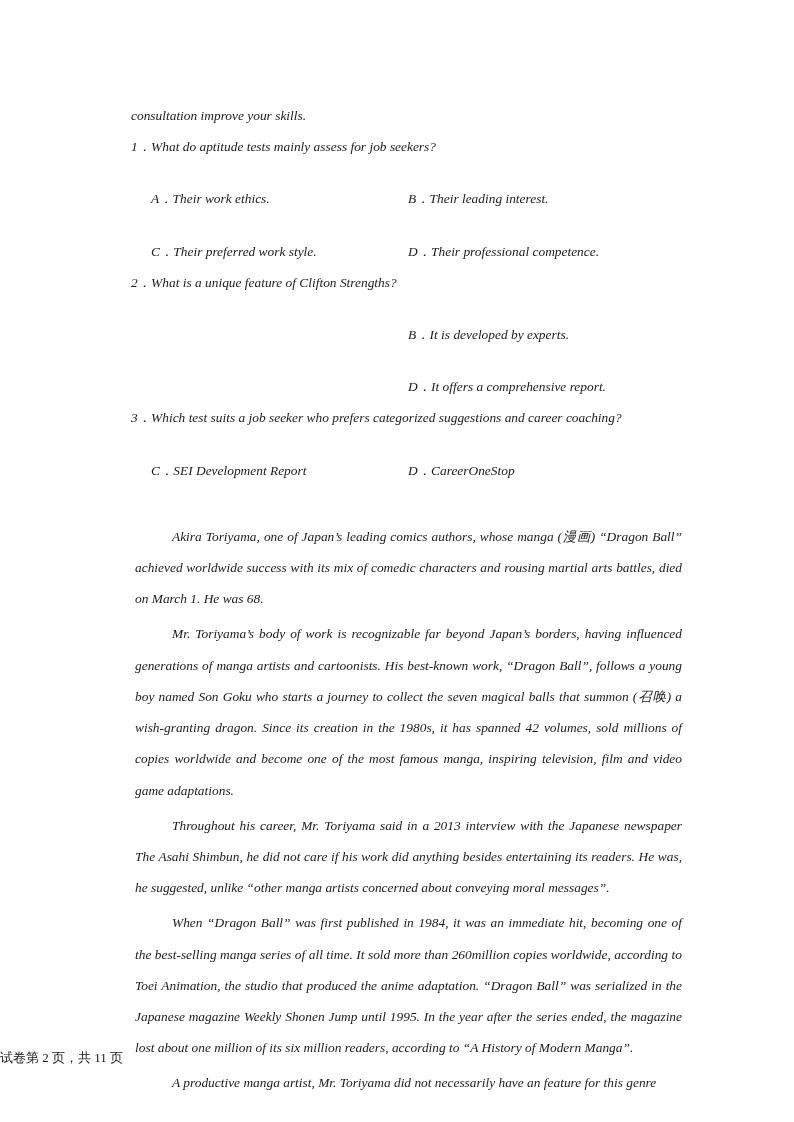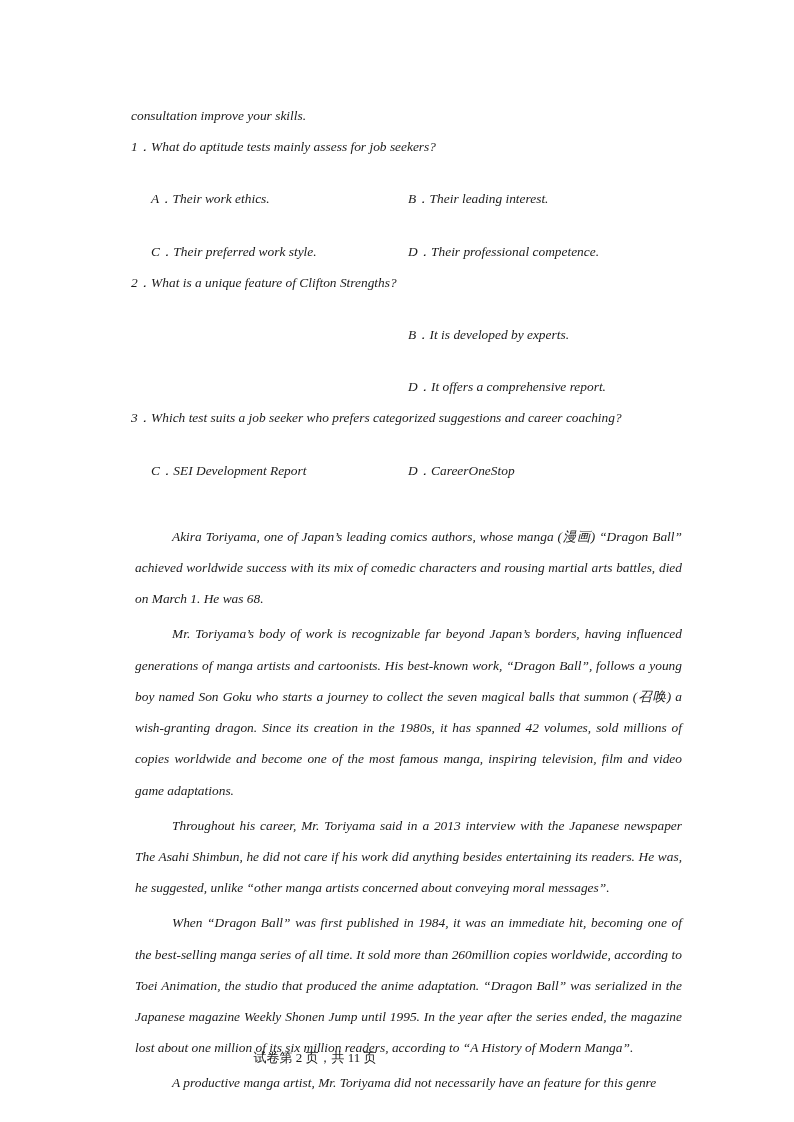--- a/index.html
+++ b/index.html
@@ -18,21 +18,21 @@
     .spacer { height: 31.2px; }
     .para {
       text-align: justify;
       text-align-last: left;
       line-height: 31.2px;
       text-indent: 37px;
       margin: 4px;
     }
     .footer {
       position: absolute; top: 1048px; left: 0; width: 630px;
-      text-align: center; font-size: 13px; line-height: 20px;
+      text-align: left; font-size: 13px; line-height: 20px;
     }
   </style>
 </head>
 <body>
 
 <div class="page">
   <div class="line">consultation improve your skills.</div>
 
   <div>
     <div class="line">1．What do aptitude tests mainly assess for job seekers?</div>

